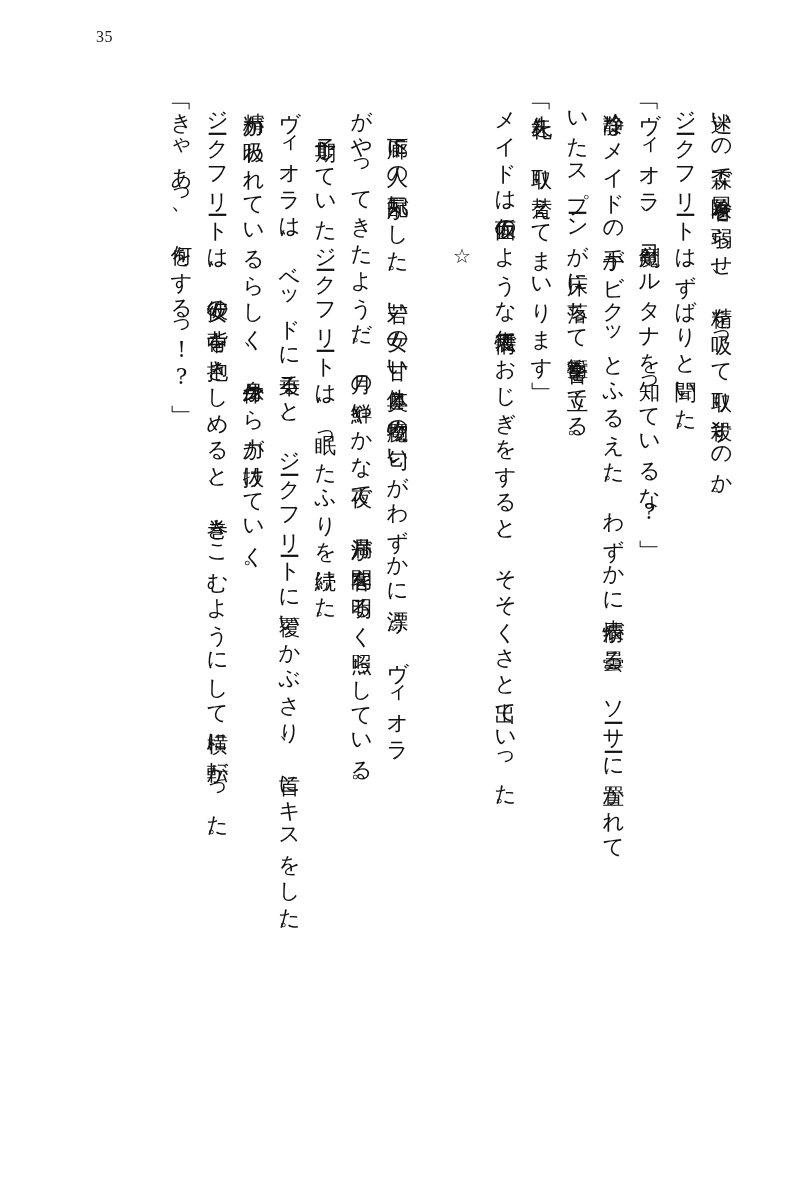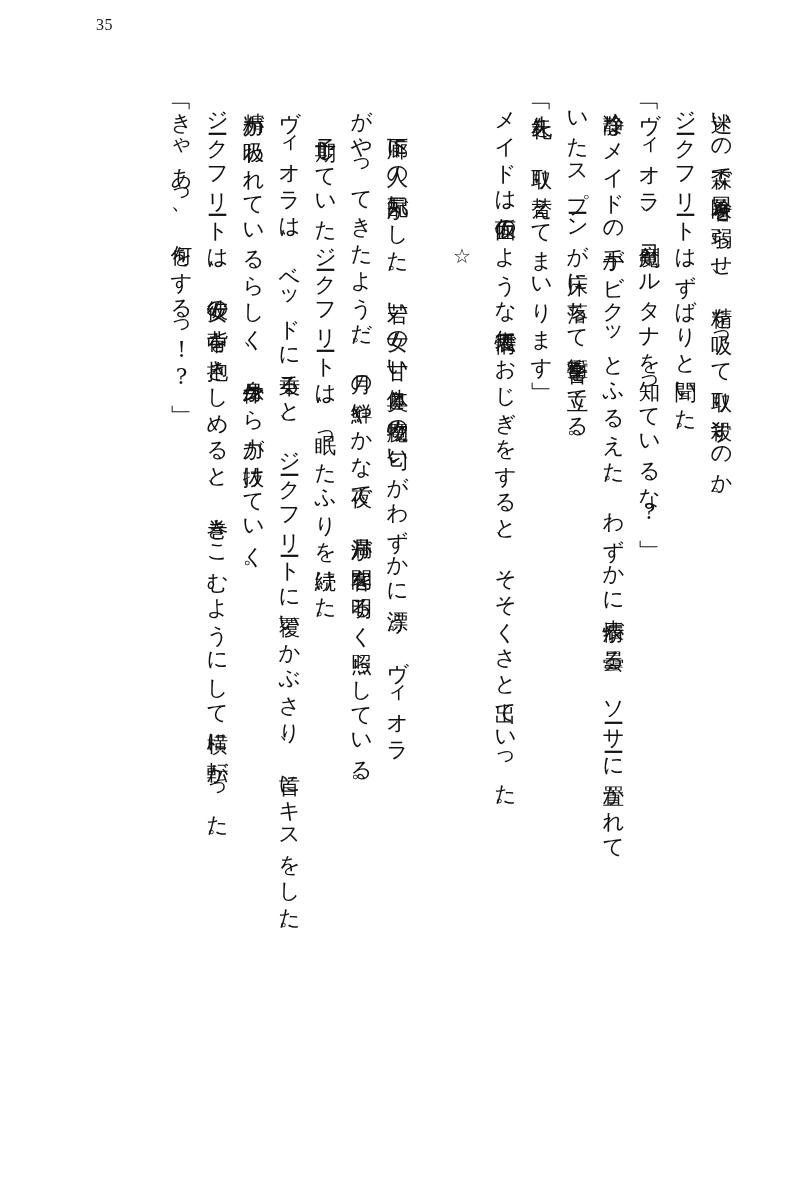--- a/index.html
+++ b/index.html
@@ -14,21 +14,21 @@
   .page {
     position: relative;
     width: 792px;
     height: 1200px;
     background: #ffffff;
     overflow: hidden;
     box-sizing: border-box;
   }
   .page-number {
     position: absolute;
-    top: 16px;
+    top: 28px;
     left: 96px;
     font-size: 16px;
     letter-spacing: 0.5px;
     color: #1a1a1a;
     font-family: "Liberation Serif", "DejaVu Serif", serif;
   }
   .text-body {
     position: absolute;
     top: 96px;
     right: 60px;

